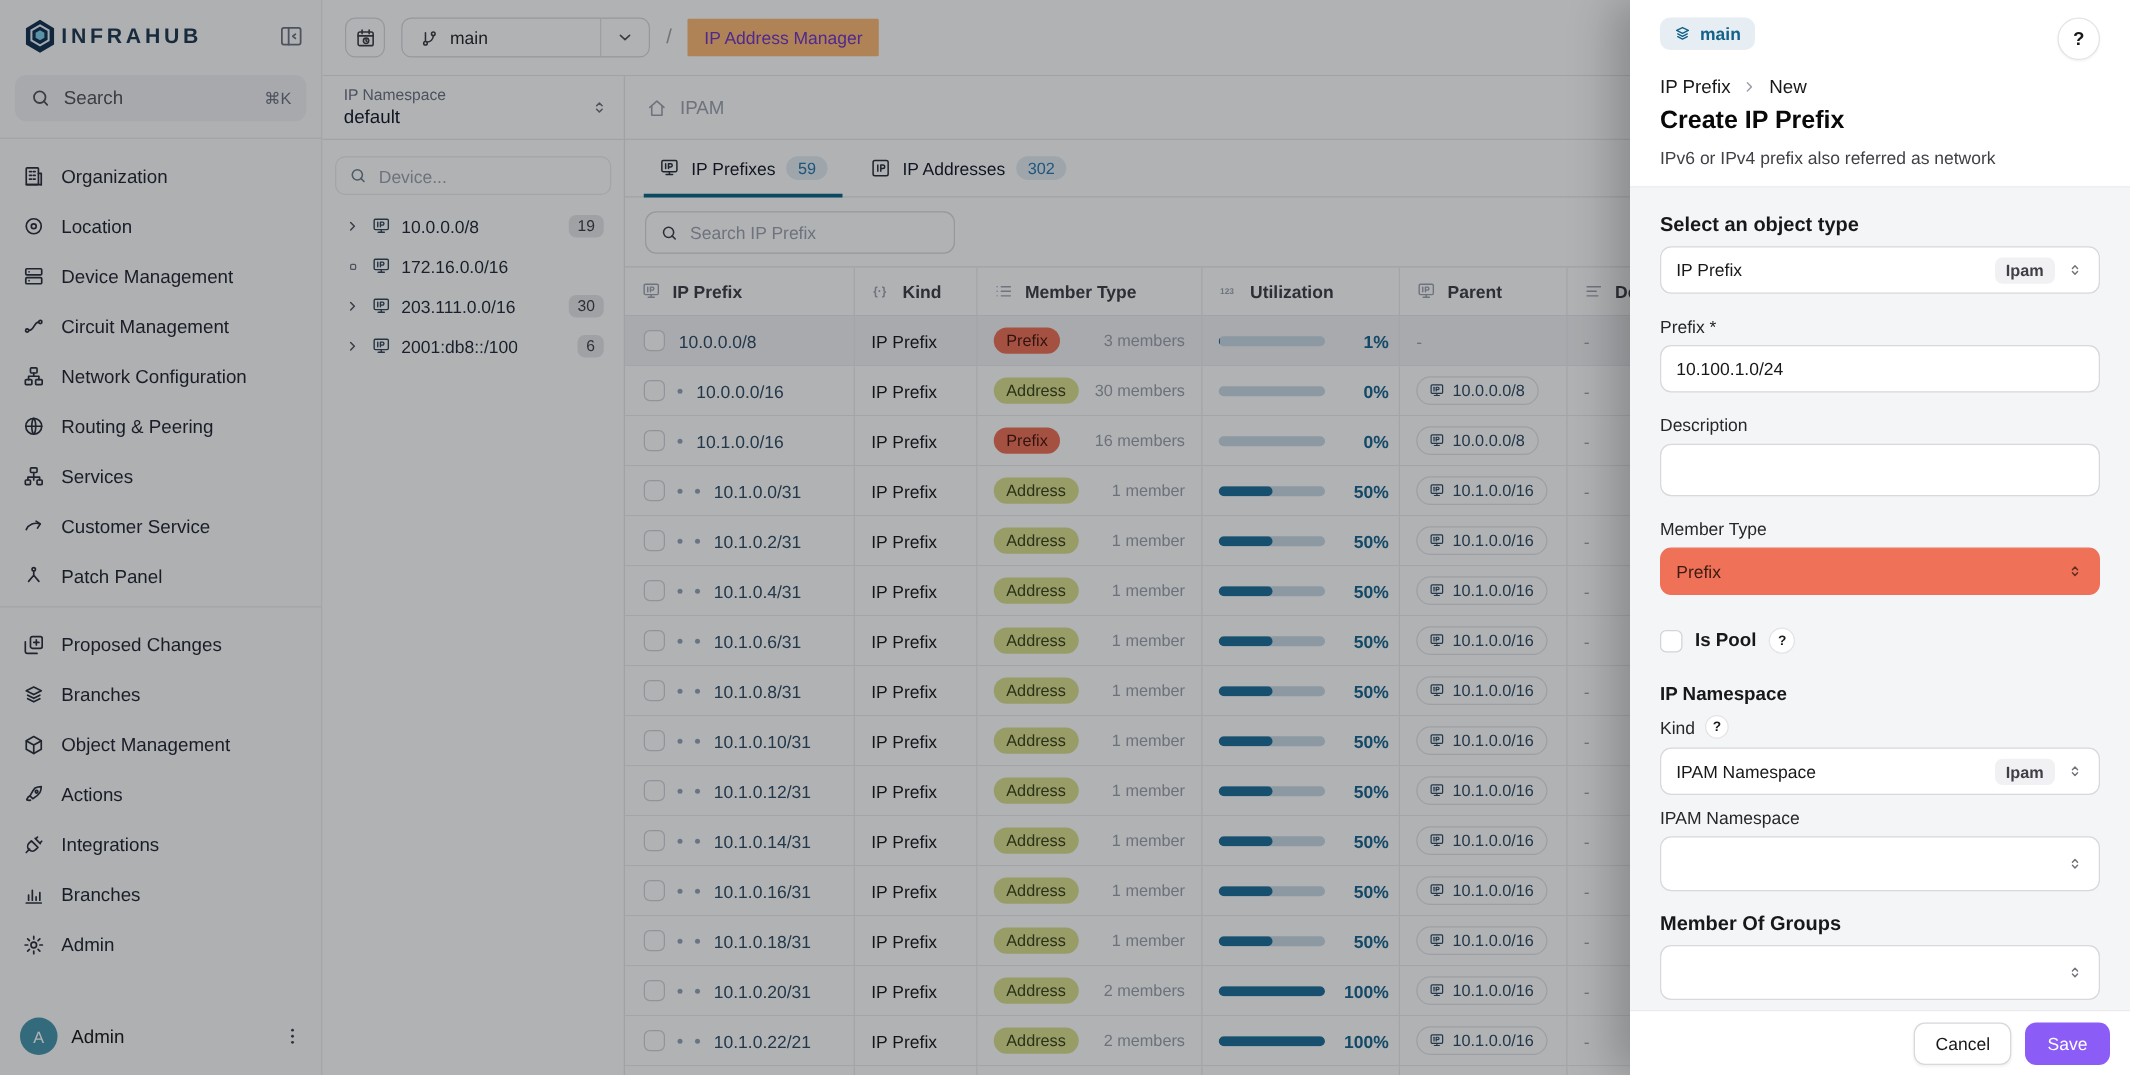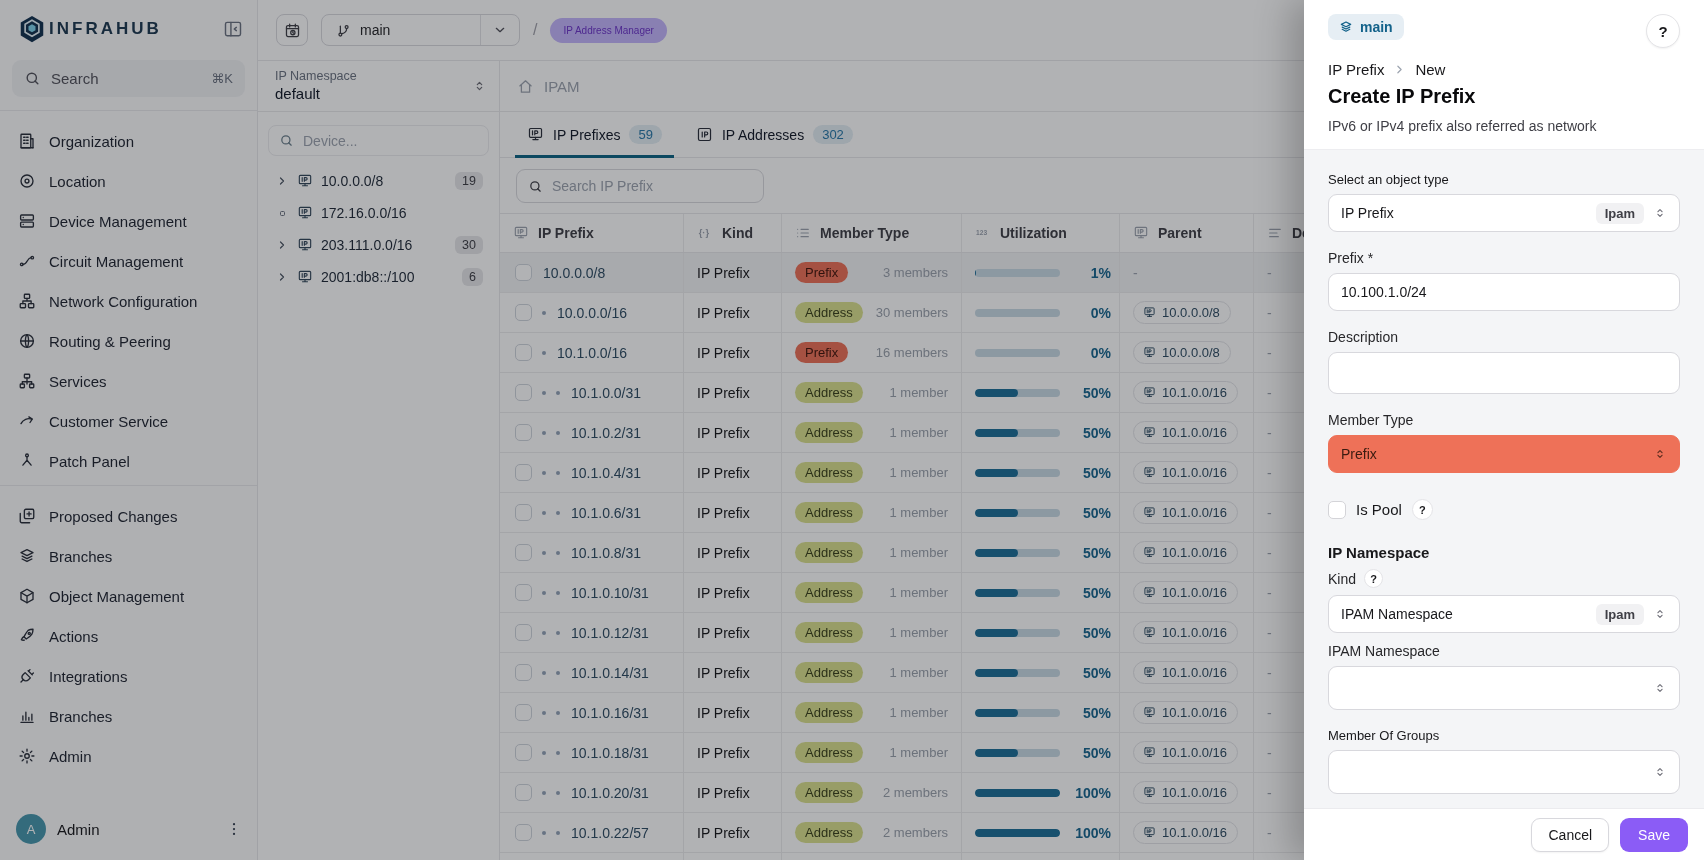--- a/index.html
+++ b/index.html
@@ -32,21 +32,21 @@
   
   .content { flex:1; display:flex; flex-direction:column; min-width:0; }
   .topbar { height:61px; flex-shrink:0; border-bottom:1px solid #e7e7ea; display:flex; align-items:center; gap:13px; padding:0 18px; background:#fff; }
   .icon-btn { width:32px; height:32px; border:1px solid #d9d9de; border-radius:8px; display:flex; align-items:center; justify-content:center; color:#3f3f46; background:#fff; cursor:pointer; flex-shrink:0; }
   .branch-select { height:32px; border:1px solid #d9d9de; border-radius:8px; display:flex; align-items:stretch; background:#fff; cursor:pointer; }
   .branch-current { display:flex; gap:9px; padding:0 14px; align-items:center; font-size:14px; color:#27272a; width:158px; }
   .branch-current .icn { color:#3f3f46; display:flex; }
   .branch-divider { width:1px; background:#e2e2e6; }
   .branch-chev { display:flex; align-items:center; padding:0 11px; color:#52525b; }
   .crumb-sep { color:#a1a1aa; font-size:16px; }
-  .crumb-pill { background:#c4b5fd; color:#6d35c9; font-size:10px; font-weight:500; padding:7px 13px; border-radius:13px; cursor:pointer; }
+  .crumb-pill { background:#fdba74; color:#6d35c9; font-size:14px; font-weight:500; padding:7px 13px; border-radius:1px; cursor:pointer; }
 
   .content-body { flex:1; display:flex; min-height:0; }
 
   
   .tree-panel { width:242px; flex-shrink:0; border-right:1px solid #e7e7ea; display:flex; flex-direction:column; background:#fff; }
   .ns-cell { height:51px; flex-shrink:0; border-bottom:1px solid #e9e9eb; padding:8px 14px 0 17px; position:relative; cursor:pointer; }
   .ns-label { font-size:12.5px; color:#6b7280; }
   .ns-value { font-size:15px; color:#111827; margin-top:2px; }
   .ns-chevrons { position:absolute; right:12px; top:50%; transform:translateY(-50%); color:#71717a; display:flex; }
   .filter-box { margin:13px 10px 7px; height:31px; border:1px solid #ececef; border-radius:8px; display:flex; align-items:center; gap:9px; padding:0 10px; color:#9ca3af; font-size:14px; }
@@ -107,31 +107,31 @@
   .branch-badge { display:inline-flex; align-items:center; gap:7px; background:#e6eef4; color:#13628a; font-size:14px; font-weight:600; border-radius:8px; padding:5px 11px; }
   .branch-badge .icn { display:flex; color:#13628a; }
   .help-btn { width:34px; height:34px; border:1px solid #e4e4e7; border-radius:50%; background:#fff; display:flex; align-items:center; justify-content:center; font-size:15px; font-weight:600; color:#18181b; box-shadow:0 1px 2px rgba(0,0,0,.06); cursor:pointer; }
   .drawer-crumb { margin-top:13px; display:flex; align-items:center; gap:9px; font-size:15px; color:#18181b; }
   .crumb-chev { color:#9ca3af; display:flex; }
   .drawer-title { margin-top:7px; font-size:20px; font-weight:700; color:#09090b; }
   .drawer-sub { margin-top:10px; font-size:14px; color:#3f3f46; }
   .drawer-body { flex:1; background:#f4f5f7; border-top:1px solid #ededf0; padding:22px 24px 0; overflow:hidden; }
   .f-group { margin-bottom:18px; }
   .f-label { font-size:14px; font-weight:500; color:#27272a; margin-bottom:7px; display:flex; align-items:center; gap:8px; }
-  .f-label.strong { font-weight:400; font-size:13px; color:#18181b; }
+  .f-label.strong { font-weight:700; font-size:16px; color:#18181b; }
   .field { background:#fff; border:1px solid #d8d8dd; border-radius:9px; display:flex; align-items:center; padding:0 12px; font-size:14px; color:#18181b; cursor:pointer; }
   .h38 { height:38px; } .h42 { height:42px; } .h44 { height:44px; }
   .field .spacer { flex:1; }
   .ipam-badge { background:#f1f1f3; border-radius:6px; padding:3px 9px; font-size:13px; font-weight:600; color:#3f3f46; margin-right:9px; }
   .updown { color:#71717a; display:flex; flex-shrink:0; }
   .member-select { background:#ee7158; border:1px solid #ee7158; color:#3b1b10; font-weight:500; }
   .member-select .updown { color:#5f2d1f; }
   .pool-row { display:flex; align-items:center; gap:10px; margin:26px 0 24px; }
   .pool-check { width:18px; height:18px; border:1.5px solid #d4d4d8; background:#fff; border-radius:5px; cursor:pointer; }
-  .pool-label { font-size:15px; font-weight:400; color:#18181b; }
+  .pool-label { font-size:15px; font-weight:700; color:#18181b; }
   .mini-help { width:21px; height:21px; border:1px solid #e4e4e7; border-radius:50%; font-size:11px; font-weight:600; display:flex; align-items:center; justify-content:center; color:#18181b; background:#fff; cursor:pointer; flex-shrink:0; }
   .section-title { font-size:15px; font-weight:600; color:#18181b; margin-bottom:8px; }
   .kind-group { margin-bottom:10px; }
   .drawer-footer { height:52px; flex-shrink:0; background:#fff; border-top:1px solid #ebebee; display:flex; align-items:center; justify-content:flex-end; gap:11px; padding:0 16px; }
   .btn-cancel { border:1px solid #d8d8dd; background:#fff; border-radius:9px; padding:8px 16px; font-size:14px; color:#18181b; box-shadow:0 1px 2px rgba(0,0,0,.05); cursor:pointer; font-family:inherit; }
   .btn-save { background:#8b5cf6; color:#fff; border:none; border-radius:9px; padding:9px 18px; font-size:14px; font-weight:500; cursor:pointer; font-family:inherit; }
 </style>
 </head>
 <body>
 
@@ -1071,21 +1071,21 @@
                 </div>
                 <div class="td">
                   <span class="dash">-</span>
                 </div>
               </div>
               <div class="t-row">
                 <div class="td td-prefix">
                   <span class="checkbox"></span>
                   <span class="indent-dot"></span>
                   <span class="indent-dot"></span>
-                  <span class="prefix-link">10.1.0.22/57</span>
+                  <span class="prefix-link">10.1.0.22/21</span>
                 </div>
                 <div class="td td-kind">
                   <span>IP Prefix</span>
                 </div>
                 <div class="td">
                   <span class="member-badge badge-address">Address</span>
                   <span class="members">2 members</span>
                 </div>
                 <div class="td td-util">
                   <span class="bar">

